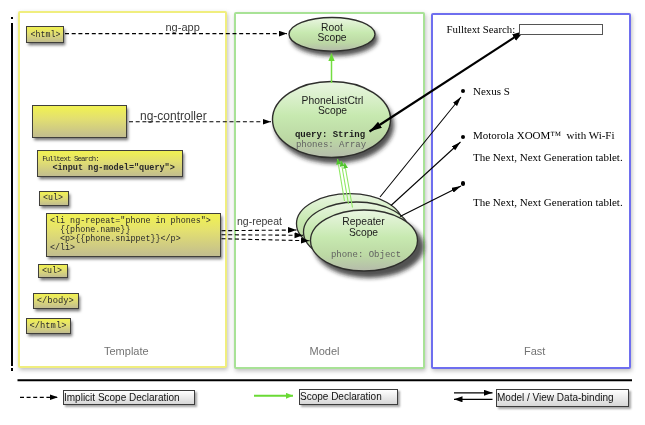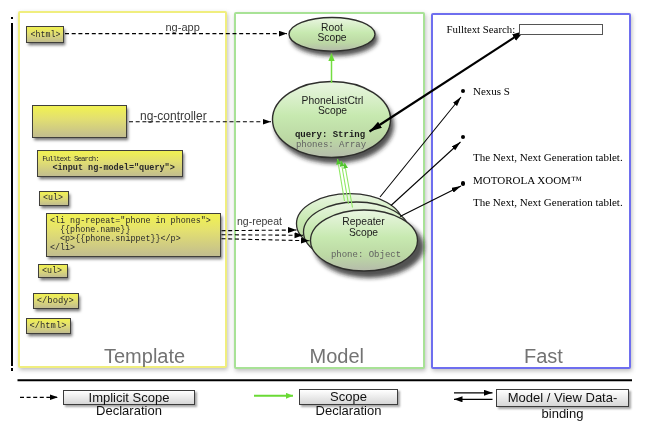--- a/index.html
+++ b/index.html
@@ -1,21 +1,21 @@
 <!DOCTYPE html>
 <html><head><meta charset="utf-8"><style>
 html,body{margin:0;padding:0}
 #c{position:relative;width:645px;height:425px;background:#fff;overflow:hidden;font-family:"Liberation Sans",sans-serif}
 .panel{position:absolute;background:#fff;border-radius:2px;box-shadow:1px 2px 4px rgba(110,110,110,0.45)}
 .ybox{position:absolute;border:1.6px solid #403f3b;background:linear-gradient(#efef55 6%,#e3e070 40%,#c2bd8f 100%);box-shadow:2.4px 2.8px 2.8px rgba(0,0,0,0.55);z-index:3}
 .code{filter:grayscale(1);font-family:Liberation Mono, monospace;color:#2a2a28;white-space:pre;position:absolute;z-index:4}
 .lbl{filter:grayscale(1);position:absolute;font-family:Liberation Sans, sans-serif;color:#3a3a38;z-index:4}
 .vtext{filter:grayscale(1);position:absolute;font-family:"Liberation Serif",serif;color:#000;z-index:4;white-space:pre}
-.title{filter:grayscale(1);position:absolute;font-size:20px;color:#737373;z-index:4;white-space:pre}
-.lgbox{filter:grayscale(1);position:absolute;border:1px solid #3c3c3c;background:linear-gradient(#ffffff,#d7d7d7);box-shadow:1.5px 1.5px 2px rgba(0,0,0,0.35);z-index:4;text-align:center;font-size:13px;color:#111}
+.title{filter:grayscale(1);position:absolute;font-size:11px;color:#737373;z-index:4;white-space:pre}
+.lgbox{filter:grayscale(1);position:absolute;border:1px solid #3c3c3c;background:linear-gradient(#ffffff,#d7d7d7);box-shadow:1.5px 1.5px 2px rgba(0,0,0,0.35);z-index:4;text-align:left;font-size:10px;color:#111}
 </style></head><body>
 <div id="c">
 
 <div class="panel" style="left:17.5px;top:11px;width:205.5px;height:353px;border:2px solid #f0ee7e"></div>
 <div class="panel" style="left:234px;top:12px;width:187px;height:352.5px;border:2px solid #a8e296"></div>
 <div class="panel" style="left:431px;top:13px;width:195.5px;height:351.5px;border:2px solid #6e6eef"></div>
 
 <div style="position:absolute;left:11.2px;top:23px;width:1.5px;height:342.5px;background:#000;z-index:2"></div>
 <div style="position:absolute;left:10.8px;top:16.5px;width:2.2px;height:2.8px;background:#000;z-index:2"></div>
 <div style="position:absolute;left:10.8px;top:368px;width:2.2px;height:3.4px;background:#000;z-index:2"></div>
@@ -129,22 +129,22 @@
 <div class="lbl" style="left:165.5px;top:20.5px;font-size:11px">ng-app</div>
 <div class="lbl" style="left:140px;top:109px;font-size:12px">ng-controller</div>
 <div class="lbl" style="left:237px;top:215px;font-size:10.5px">ng-repeat</div>
 
 <div class="vtext" style="left:446.5px;top:22.6px;font-size:10.8px">Fulltext Search:</div>
 <div style="position:absolute;left:518.5px;top:23.5px;width:82px;height:9.5px;border:1px solid #555;background:#fff;z-index:3"></div>
 <div style="position:absolute;left:460.8px;top:88.6px;width:4.6px;height:4.6px;border-radius:50%;background:#000;z-index:4"></div>
 <div style="position:absolute;left:460.8px;top:134.6px;width:4.6px;height:4.6px;border-radius:50%;background:#000;z-index:4"></div>
 <div style="position:absolute;left:460.8px;top:181.2px;width:4.6px;height:4.6px;border-radius:50%;background:#000;z-index:4"></div>
 <div class="vtext" style="left:473px;top:84.6px;font-size:11px">Nexus S</div>
+<div class="vtext" style="left:473px;top:128.6px;font-size:11px">Motorola XOOM™  with Wi-Fi</div>
 <div class="vtext" style="left:473px;top:151.3px;font-size:11px">The Next, Next Generation tablet.</div>
-<div class="vtext" style="left:473px;top:173.7px;font-size:11px">MOTOROLA XOOM™</div>
 <div class="vtext" style="left:473px;top:196.4px;font-size:11px">The Next, Next Generation tablet.</div>
 
 <div class="title" style="left:104px;top:344.8px">Template</div>
 <div class="title" style="left:309.5px;top:344.8px">Model</div>
 <div class="title" style="left:524px;top:344.8px">Fast</div>
 
 <div class="lgbox" style="left:63px;top:389.5px;width:130px;height:13.5px;line-height:13.5px">Implicit Scope Declaration</div>
 <div class="lgbox" style="left:299px;top:388.5px;width:97px;height:14.5px;line-height:14.5px">Scope Declaration</div>
 <div class="lgbox" style="left:496px;top:389px;width:131px;height:15.5px;line-height:15.5px">Model / View Data-binding</div>
 

